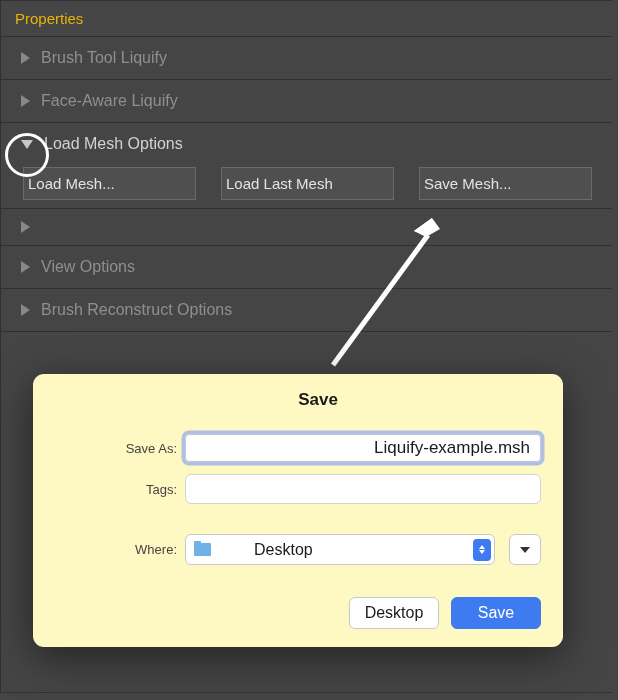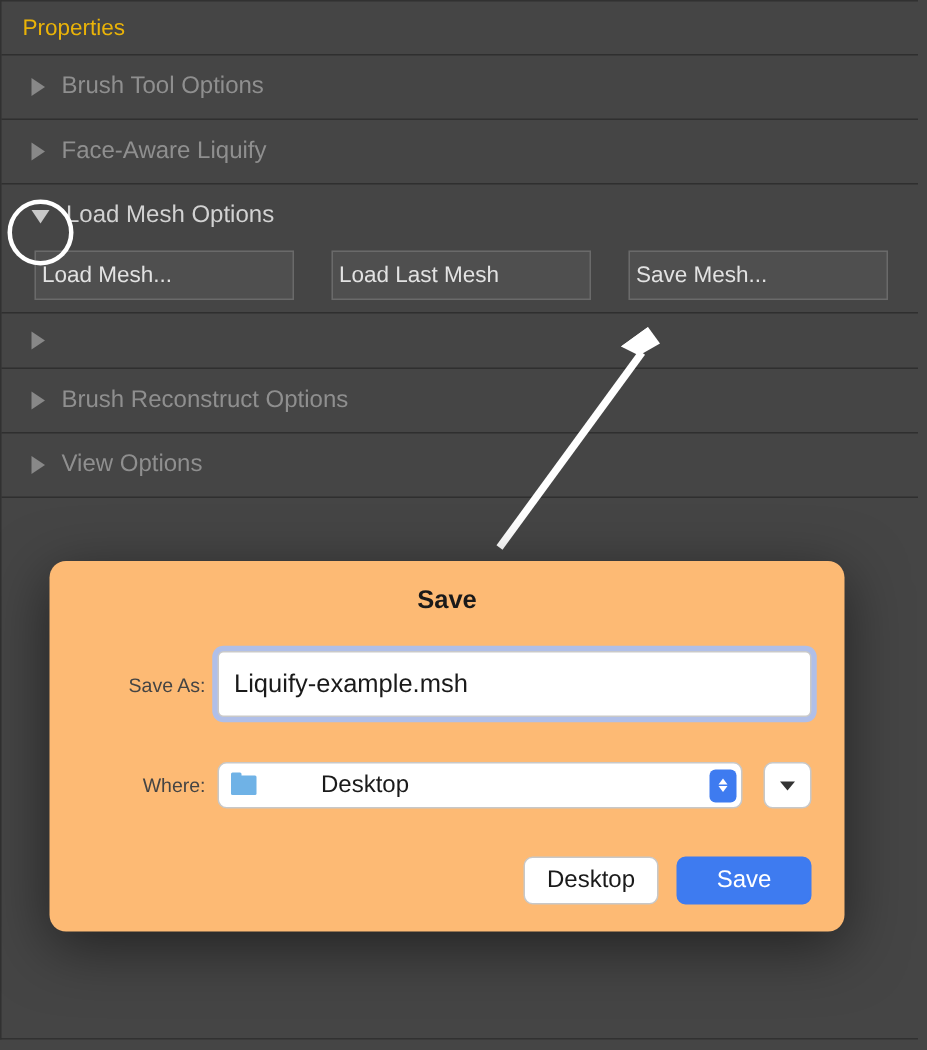--- a/index.html
+++ b/index.html
@@ -20,27 +20,27 @@
   .section-label.expanded { color: #d2d2d2; }
   
   .button-row { display: flex; gap: 25px; padding-left: 2px; }
   .mesh-btn { flex: 1; background: #4f4f4f; border: 1px solid #6a6a6a; color: #e2e2e2; font-size: 15px; padding: 7px 4px; text-align: left; cursor: pointer; }
   
   .circle-annot { position: absolute; width: 44px; height: 44px; border: 3.5px solid #ffffff; border-radius: 50%; pointer-events: none; }
   
   .arrow-annot { position: absolute; pointer-events: none; }
   
   
-  .dialog { position: absolute; left: 33px; top: 374px; width: 530px; background: #fdba74; border-radius: 11px; box-shadow: 0 10px 40px rgba(0,0,0,0.5); padding-bottom: 18px; }
+  .dialog { position: absolute; left: 33px; top: 374px; width: 530px; background: #fef9c3; border-radius: 11px; box-shadow: 0 10px 40px rgba(0,0,0,0.5); padding-bottom: 18px; padding-left: 40px; }
   .dialog-title { text-align: center; font-size: 17px; font-weight: 600; color: #1a1a1a; padding: 16px 0 18px; }
   
   .form-row { display: flex; align-items: center; padding: 6px 22px; gap: 8px; }
   .form-label { width: 82px; text-align: right; font-size: 13px; color: #444; }
   
-  .saveas-input { flex: 1; height: 44px; border: 1px solid #c9c9c9; border-radius: 4px; padding: 0 10px; font-size: 17px; color: #1a1a1a; background: #fff; box-shadow: 0 0 0 3.5px #b0bfe8; outline: none; }
+  .saveas-input { flex: 1; height: 28px; border: 1px solid #c9c9c9; border-radius: 4px; padding: 0 10px; font-size: 17px; color: #1a1a1a; background: #fff; box-shadow: 0 0 0 3.5px #b0bfe8; outline: none; text-align: right; }
   .tags-input { flex: 1; height: 30px; border: 1px solid #d3d3d3; border-radius: 6px; padding: 0 10px; font-size: 15px; background: #fff; }
   
   .where-row { margin-top: 18px; }
   .where-select { flex: 1; display: flex; align-items: center; background: #fff; border: 1px solid #c8c8c8; border-radius: 6px; height: 31px; padding: 0 3px 0 8px; gap: 7px; }
   .folder-icon { width: 17px; height: 13px; background: #6fb2e6; border-radius: 1px; position: relative; }
   .folder-icon::before { content: ""; position: absolute; top: -2px; left: 0; width: 7px; height: 3px; background: #6fb2e6; border-radius: 1px 1px 0 0; }
   .where-text { flex: 1; font-size: 16px; color: #1a1a1a; margin-left: 36px; }
   .stepper { width: 18px; height: 22px; background: #3e7bf0; border-radius: 4px; display: flex; flex-direction: column; align-items: center; justify-content: center; gap: 1px; }
   .stepper .up, .stepper .down { width: 0; height: 0; border-style: solid; }
   .stepper .up { border-width: 0 3px 4px 3px; border-color: transparent transparent #fff transparent; }
@@ -56,21 +56,21 @@
   .rest { height: 360px; }
 </style>
 </head>
 <body>
 
 <div class="panel">
   <div class="panel-title">Properties</div>
 
   <div class="section">
     <span class="tri tri-right"></span>
-    <span class="section-label">Brush Tool Options</span>
+    <span class="section-label">Brush Tool Liquify</span>
   </div>
 
   <div class="section">
     <span class="tri tri-right"></span>
     <span class="section-label">Face-Aware Liquify</span>
   </div>
 
   <div class="section expanded-section">
     <div class="section-head">
       <span class="tri tri-down"></span>
@@ -82,26 +82,26 @@
       <button class="mesh-btn">Save Mesh...</button>
     </div>
   </div>
 
   <div class="section">
     <span class="tri tri-right"></span>
   </div>
 
   <div class="section">
     <span class="tri tri-right"></span>
-    <span class="section-label">Brush Reconstruct Options</span>
+    <span class="section-label">View Options</span>
   </div>
 
   <div class="section">
     <span class="tri tri-right"></span>
-    <span class="section-label">View Options</span>
+    <span class="section-label">Brush Reconstruct Options</span>
   </div>
 
   <div class="rest"></div>
 </div>
 
 <div class="circle-annot" style="left:5px; top:133px;"></div>
 
 <svg class="arrow-annot" style="left:318px; top:215px;" width="130" height="160">
   <line x1="15" y1="150" x2="110" y2="20" stroke="#ffffff" stroke-width="5"></line>
   <polygon points="110,20 114,3 96,16" fill="#ffffff"></polygon>
@@ -109,20 +109,24 @@
 </svg>
 
 <div class="dialog">
   <div class="dialog-title">Save</div>
 
   <div class="form-row">
     <div class="form-label">Save As:</div>
     <input class="saveas-input" value="Liquify-example.msh" style="">
   </div>
 
+  <div class="form-row">
+    <div class="form-label">Tags:</div>
+    <input class="tags-input" value="" style="">
+  </div>
 
   <div class="form-row where-row">
     <div class="form-label">Where:</div>
     <div class="where-select">
       <span class="folder-icon"></span>
       <span class="where-text">Desktop</span>
       <span class="stepper">
         <span class="up"></span>
           <span class="down"></span>
       </span>

